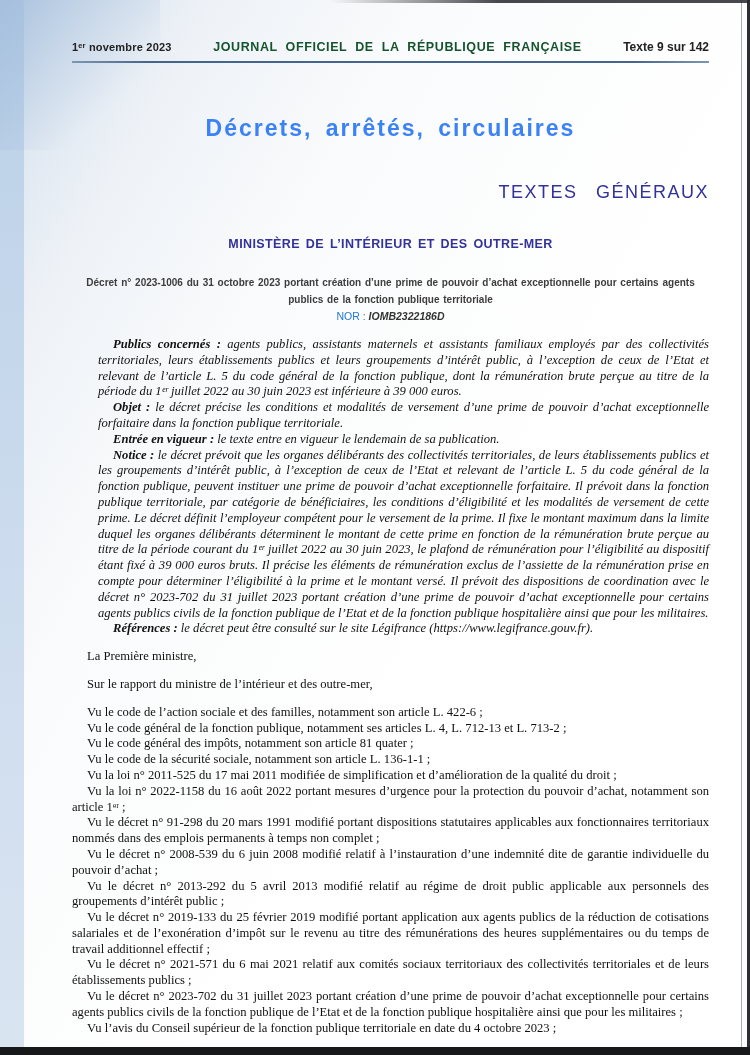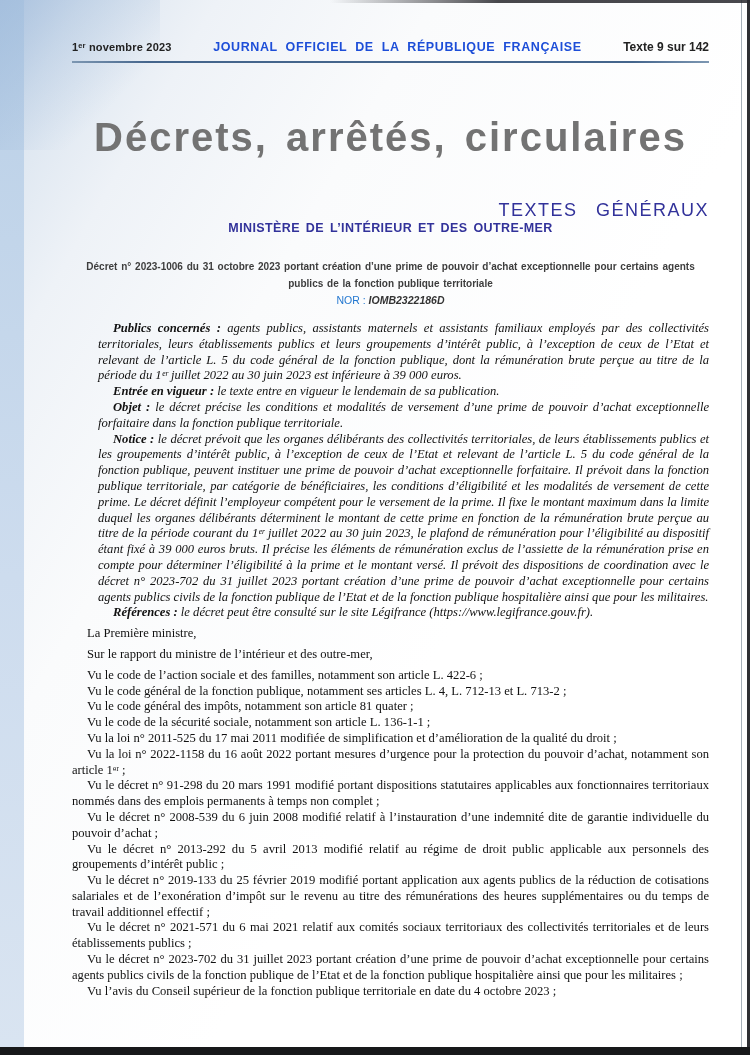--- a/index.html
+++ b/index.html
@@ -16,47 +16,47 @@
   .edge-right-outer{position:absolute;right:0;top:0;bottom:0;width:3px;background:#2e2f33;}
   .edge-right-inner{position:absolute;right:8px;top:0;bottom:8px;width:1px;background:#a8b1ba;}
   .edge-top{position:absolute;right:0;top:0;height:3px;width:420px;
     background:linear-gradient(90deg,rgba(40,40,45,0) 0%,rgba(40,40,45,.85) 40%);}
   .edge-bottom{position:absolute;left:0;right:0;bottom:0;height:8px;background:#17181a;}
 
   .content{position:absolute;left:72px;top:40px;width:637px;color:#1a1a1a;}
 
   .masthead{display:flex;justify-content:space-between;align-items:baseline;}
   .masthead .date{font-size:11px;font-weight:bold;color:#222;letter-spacing:.2px;}
-  .masthead .journal{font-size:12.5px;font-weight:bold;color:#1d4ed8;letter-spacing:.6px;word-spacing:4px;}
+  .masthead .journal{font-size:12.5px;font-weight:bold;color:#14532d;letter-spacing:.6px;word-spacing:4px;}
   .masthead .pageref{font-size:12px;font-weight:bold;color:#222;}
   .rule{margin-top:7px;height:2px;border:0;
     background:linear-gradient(90deg,#7d97b2 0%,#44658c 12%,#44658c 88%,#7d97b2 100%);}
 
-  .doc-title{margin-top:52px;text-align:center;font-size:40px;font-weight:bold;
-    color:#737373;letter-spacing:2px;word-spacing:5px;}
+  .doc-title{margin-top:52px;text-align:center;font-size:23px;font-weight:bold;
+    color:#3b82f6;letter-spacing:2px;word-spacing:5px;}
   .doc-subtitle{margin-top:40px;text-align:right;font-size:18px;font-weight:normal;
     color:#32329a;letter-spacing:1.5px;word-spacing:12px;}
-  .ministry{text-align:center;font-size:12.5px;font-weight:bold;
+  .ministry{margin-top:34px;text-align:center;font-size:12.5px;font-weight:bold;
     color:#32329a;letter-spacing:.4px;word-spacing:2px;}
 
   .decree-title{margin:24px 14px 0;text-align:center;font-size:10px;font-weight:bold;
     color:#3d3d3d;line-height:16.5px;word-spacing:1px;}
   .nor-line{margin-top:2px;text-align:center;font-size:10.5px;}
   .nor-line .nor-label{color:#2277d0;}
   .nor-line .nor-value{color:#333;font-weight:bold;font-style:italic;}
 
   .summary{margin-top:15px;font-family:"Liberation Serif",serif;font-style:italic;
     font-size:12.6px;line-height:15.8px;text-align:justify;color:#111;margin-left:26px;}
   .summary p{margin:0;text-indent:15px;}
   .summary .lbl{font-weight:bold;}
 
   .bodytext{font-family:"Liberation Serif",serif;font-size:12.6px;line-height:15.8px;
     text-align:justify;color:#111;}
   .bodytext p{margin:0;text-indent:15px;}
-  .bodytext p.gap{margin-top:5px;}
+  .bodytext p.gap{margin-top:12px;}
 </style>
 </head>
 <body>
 
 <div class="edge-left"></div>
 <div class="corner-glow"></div>
 <div class="edge-right-inner"></div>
 <div class="edge-right-outer"></div>
 <div class="edge-top"></div>
 <div class="edge-bottom"></div>
@@ -75,22 +75,22 @@
   <div class="ministry">MINISTÈRE DE L’INTÉRIEUR ET DES OUTRE-MER</div>
 
   <p class="decree-title">Décret n° 2023-1006 du 31 octobre 2023 portant création d’une prime de pouvoir d’achat exceptionnelle pour certains agents publics de la fonction publique territoriale</p>
   <p class="nor-line">
     <span class="nor-label">NOR :</span>
     <span class="nor-value">IOMB2322186D</span>
   </p>
 
   <section class="summary">
     <p><span class="lbl">Publics concernés :</span> <span>agents publics, assistants maternels et assistants familiaux employés par des collectivités territoriales, leurs établissements publics et leurs groupements d’intérêt public, à l’exception de ceux de l’Etat et relevant de l’article L. 5 du code général de la fonction publique, dont la rémunération brute perçue au titre de la période du 1ᵉʳ juillet 2022 au 30 juin 2023 est inférieure à 39 000 euros.</span></p>
+    <p><span class="lbl">Objet :</span> <span>le décret précise les conditions et modalités de versement d’une prime de pouvoir d’achat exceptionnelle forfaitaire dans la fonction publique territoriale.</span></p>
     <p><span class="lbl">Entrée en vigueur :</span> <span>le texte entre en vigueur le lendemain de sa publication.</span></p>
-    <p><span class="lbl">Objet :</span> <span>le décret précise les conditions et modalités de versement d’une prime de pouvoir d’achat exceptionnelle forfaitaire dans la fonction publique territoriale.</span></p>
     <p><span class="lbl">Notice :</span> <span>le décret prévoit que les organes délibérants des collectivités territoriales, de leurs établissements publics et les groupements d’intérêt public, à l’exception de ceux de l’Etat et relevant de l’article L. 5 du code général de la fonction publique, peuvent instituer une prime de pouvoir d’achat exceptionnelle forfaitaire. Il prévoit dans la fonction publique territoriale, par catégorie de bénéficiaires, les conditions d’éligibilité et les modalités de versement de cette prime. Le décret définit l’employeur compétent pour le versement de la prime. Il fixe le montant maximum dans la limite duquel les organes délibérants déterminent le montant de cette prime en fonction de la rémunération brute perçue au titre de la période courant du 1ᵉʳ juillet 2022 au 30 juin 2023, le plafond de rémunération pour l’éligibilité au dispositif étant fixé à 39 000 euros bruts. Il précise les éléments de rémunération exclus de l’assiette de la rémunération prise en compte pour déterminer l’éligibilité à la prime et le montant versé. Il prévoit des dispositions de coordination avec le décret n° 2023-702 du 31 juillet 2023 portant création d’une prime de pouvoir d’achat exceptionnelle pour certains agents publics civils de la fonction publique de l’Etat et de la fonction publique hospitalière ainsi que pour les militaires.</span></p>
     <p><span class="lbl">Références :</span> <span>le décret peut être consulté sur le site Légifrance (https://www.legifrance.gouv.fr).</span></p>
   </section>
 
   <section class="bodytext">
     <p class="gap">La Première ministre,</p>
     <p class="gap">Sur le rapport du ministre de l’intérieur et des outre-mer,</p>
     <p class="gap">Vu le code de l’action sociale et des familles, notamment son article L. 422-6 ;</p>
     <p>Vu le code général de la fonction publique, notamment ses articles L. 4, L. 712-13 et L. 713-2 ;</p>
     <p>Vu le code général des impôts, notamment son article 81 quater ;</p>

